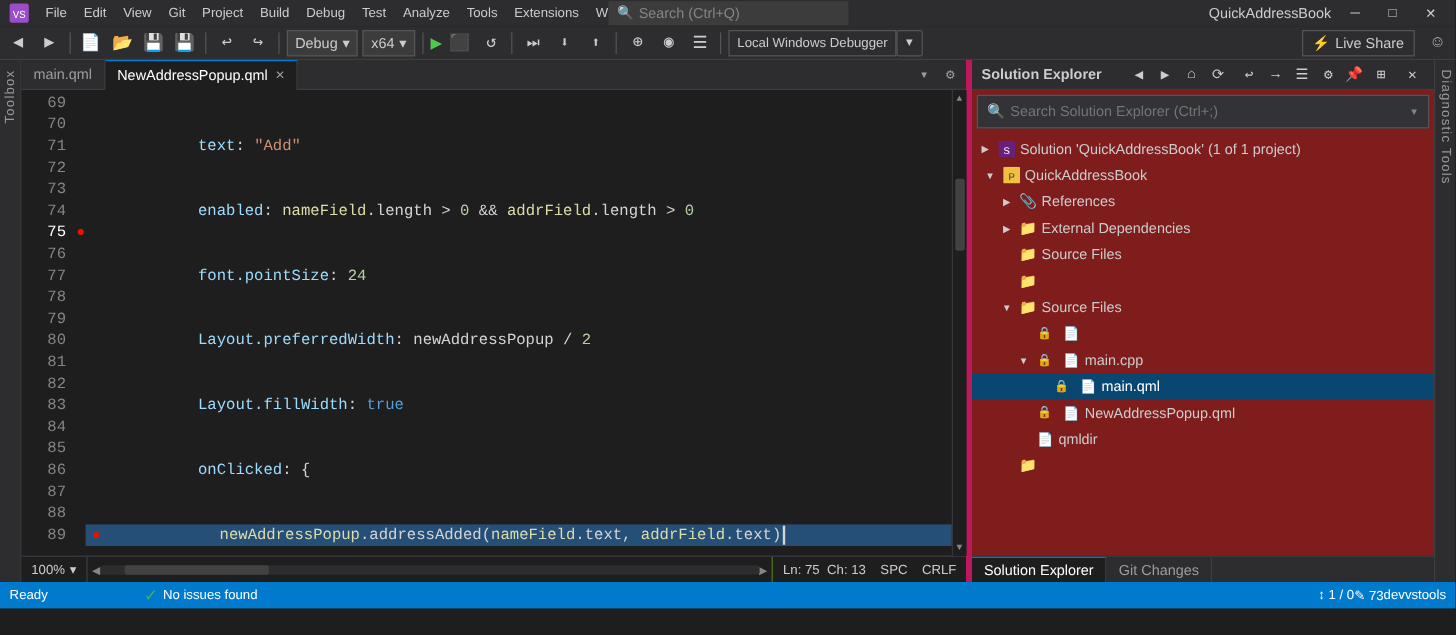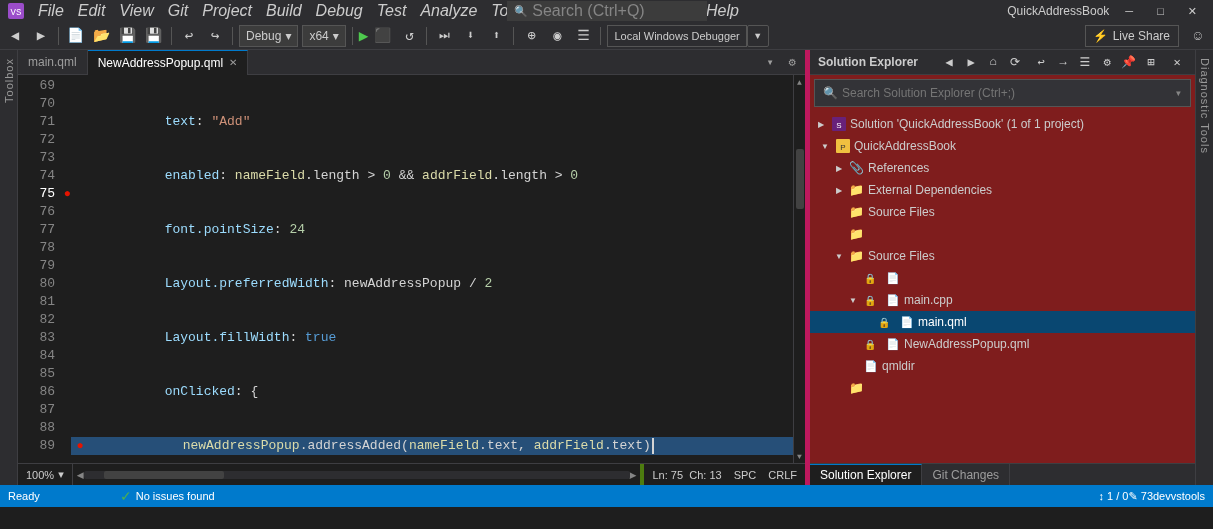--- a/index.html
+++ b/index.html
@@ -19,21 +19,21 @@
       align-items: center;
       background: #2d2d30;
       height: 22px;
       padding: 0 8px;
       justify-content: space-between;
       gap: 45px;
     }
     #title-bar-left { display: flex; align-items: center; gap: 8px; }
     #app-icon { width: 16px; height: 16px; background: #9b4dca; border-radius: 2px; display: flex; align-items: center; justify-content: center; font-size: 10px; color: white; }
     #title-bar-menus { display: flex; gap: 2px; }
-    .menu-item { color: #cccccc; font-size: 16px; padding: 2px 6px; font-family: 'Segoe UI', sans-serif; cursor: pointer; font-style: italic; }
+    .menu-item { color: #cccccc; font-size: 11px; padding: 2px 6px; font-family: 'Segoe UI', sans-serif; cursor: pointer; }
     #title-bar-right { display: flex; align-items: center; gap: 8px; }
     .title-btn { color: #cccccc; font-size: 11px; padding: 2px 8px; cursor: pointer; font-family: 'Segoe UI', sans-serif; }
 
     
     #toolbar {
       display: flex;
       align-items: center;
       background: #2d2d30;
       height: 28px;
       padding: 0 4px;
@@ -193,21 +193,21 @@
       position: relative;
     }
     #h-scroll-track {
       flex: 1; height: 8px; background: #2d2d30; border-radius: 2px; position: relative;
     }
     #h-scroll-thumb {
       width: 120px; height: 100%; background: #424242; border-radius: 2px; position: absolute; left: 20px;
     }
     #line-info { 
       display: flex; align-items: center; gap: 12px;
-      padding: 0 8px; border-left: 4px solid #4d7c0f; height: 100%;
+      padding: 0 8px; border-left: 1px solid #4d7c0f; height: 100%;
     }
 
     
     #solution-explorer {
       width: 390px;
       display: flex;
       flex-direction: column;
       background: #7f1d1d;
       border-left: 5px solid #be185d;
     }
@@ -330,21 +330,21 @@
       <span class="menu-item">Analyze</span>
       <span class="menu-item">Tools</span>
       <span class="menu-item">Extensions</span>
       <span class="menu-item">Window</span>
       <span class="menu-item">Help</span>
     </div>
   </div>
   <div style="position:absolute;left:50%;transform:translateX(-50%);display:flex;align-items:center;gap:8px;">
     <div style="background:#3c3c3c;display:flex;align-items:center;height:20px;padding:0 8px;gap:4px;min-width:200px;">
       <span style="color:#858585;font-size:11px;">🔍</span>
-      <span style="color:#858585;font-family:'Segoe UI',sans-serif;font-size:16px;">Search (Ctrl+Q)</span>
+      <span style="color:#858585;font-family:'Segoe UI',sans-serif;font-size:12px;">Search (Ctrl+Q)</span>
     </div>
   </div>
   <div id="title-bar-right">
     <span style="color:#cccccc;font-family:'Segoe UI',sans-serif;font-size:12px;">QuickAddressBook</span>
     <span class="title-btn">─</span>
     <span class="title-btn">□</span>
     <span class="title-btn close">✕</span>
   </div>
 </div>
 

